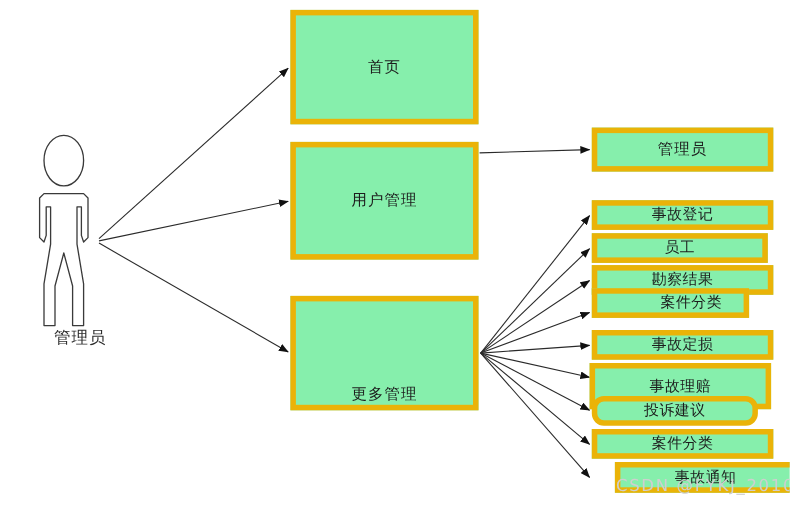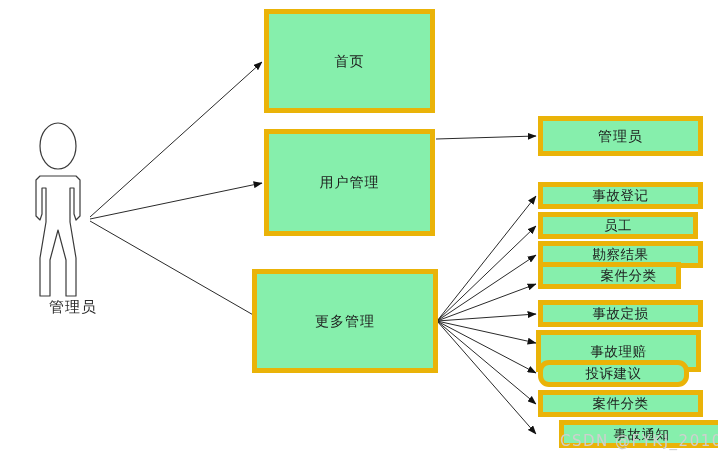--- a/index.html
+++ b/index.html
@@ -119,21 +119,21 @@
   </div>
 
   <div class="node" style="left:264px; top:9px; width:171px; height:104px;">
     <span>首页</span>
   </div>
 
   <div class="node" style="left:264px; top:129px; width:171px; height:107px;">
     <span>用户管理</span>
   </div>
 
-  <div class="node" style="left:252px; top:269px; width:186px; height:104px;">
+  <div class="node" style="left:264px; top:269px; width:171px; height:104px;align-items:flex-end;">
     <span>更多管理</span>
   </div>
 
   <div class="node" style="left:538px; top:116px; width:165px; height:40px;">
     <span>管理员</span>
   </div>
 
   <div class="node small" style="left:538px; top:182px; width:165px; height:27px;text-align:center;">
     <span>事故登记</span>
   </div>

